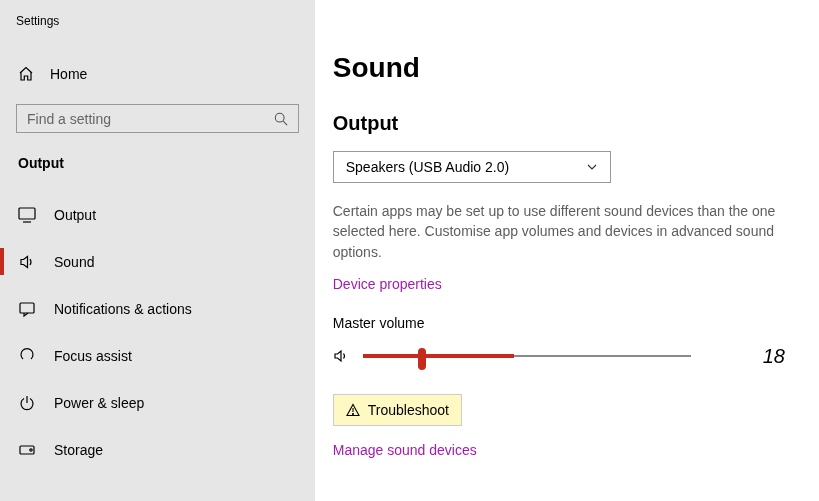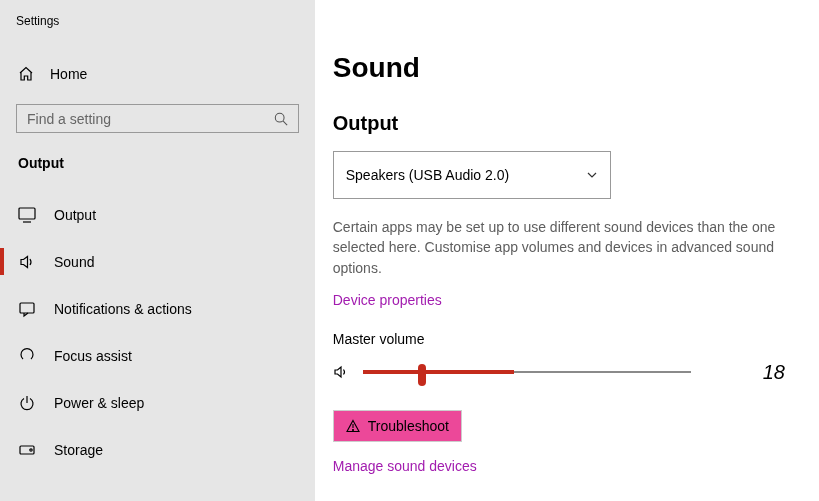--- a/index.html
+++ b/index.html
@@ -15,33 +15,33 @@
   .search-box .sicon { width: 14px; height: 14px; display:flex; align-items:center; justify-content:center; color:#555; }
   .category { font-size: 14px; font-weight: 600; padding: 22px 0 14px 18px; }
   .nav { display: flex; flex-direction: column; margin-top: 6px; }
   .nav-item { display: flex; align-items: center; gap: 18px; height: 47px; padding-left: 18px; cursor: pointer; position: relative; font-size:14px; }
   .nav-item.active::before { content:""; position:absolute; left:0; top:10px; bottom:10px; width:4px; background:#c42b1c; }
   .nav-item .icon { width: 18px; height: 18px; display:flex; align-items:center; justify-content:center; color:#000; }
   .main { flex: 1; padding: 52px 34px 0 18px; color:#000; }
   .page-title { font-size: 28px; font-weight: 600; margin-bottom: 28px; }
   .section-title { font-size: 20px; font-weight: 600; margin-bottom: 16px; }
   .field-label { font-size: 14px; margin-bottom: 10px; }
-  .select { width: 278px; height: 48px; border: 1px solid #999; display:flex; align-items:center; padding: 0 12px; justify-content: space-between; cursor:pointer; font-size:14px; }
+  .select { width: 278px; height: 32px; border: 1px solid #999; display:flex; align-items:center; padding: 0 12px; justify-content: space-between; cursor:pointer; font-size:14px; }
   .select .chev { width:12px; height:12px; display:flex; align-items:center; justify-content:center; }
   .help-text { font-size: 14px; color: #5e5e5e; margin-top: 18px; line-height: 1.45; max-width: 445px; }
   .link { color: #a21caf; font-size: 14px; margin-top: 14px; display:inline-block; cursor:pointer; }
   .mv-section { margin-top: 22px; }
   .slider-row { display:flex; align-items:center; margin-top:14px; gap: 14px; font-style: italic; }
   .spk-icon { width:16px; height:16px; display:flex; align-items:center; justify-content:center; }
   .slider { position: relative; width: 328px; height: 20px; }
   .track-bg { position:absolute; left:0; right:0; top:9px; height:2px; background:#8a8a8a; }
   .track-fill { position:absolute; left:0; top:8px; height:4px; background:#c42b1c; }
   .thumb { position:absolute; top:2px; width:8px; height:22px; background:#c42b1c; border-radius:4px; margin-left:-4px; cursor:pointer; }
   .vol-val { font-size: 20px; margin-left: 58px; }
-  .btn { margin-top: 26px; height:32px; background:#ec4899; border:1px solid #ccc; display:inline-flex; align-items:center; gap:8px; padding: 0 12px; font-size:14px; cursor:pointer;justify-content:center; }
+  .btn { margin-top: 26px; height:32px; background:#fef9c3; border:1px solid #ccc; display:inline-flex; align-items:center; gap:8px; padding: 0 12px; font-size:14px; cursor:pointer;justify-content:center; }
   .btn .warn { width:14px; height:14px; display:flex; }
   svg { display:block; }
 </style>
 </head>
 <body>
 
 <div class="sidebar">
   <div class="app-title">Settings</div>
 
   <div class="home-row">

